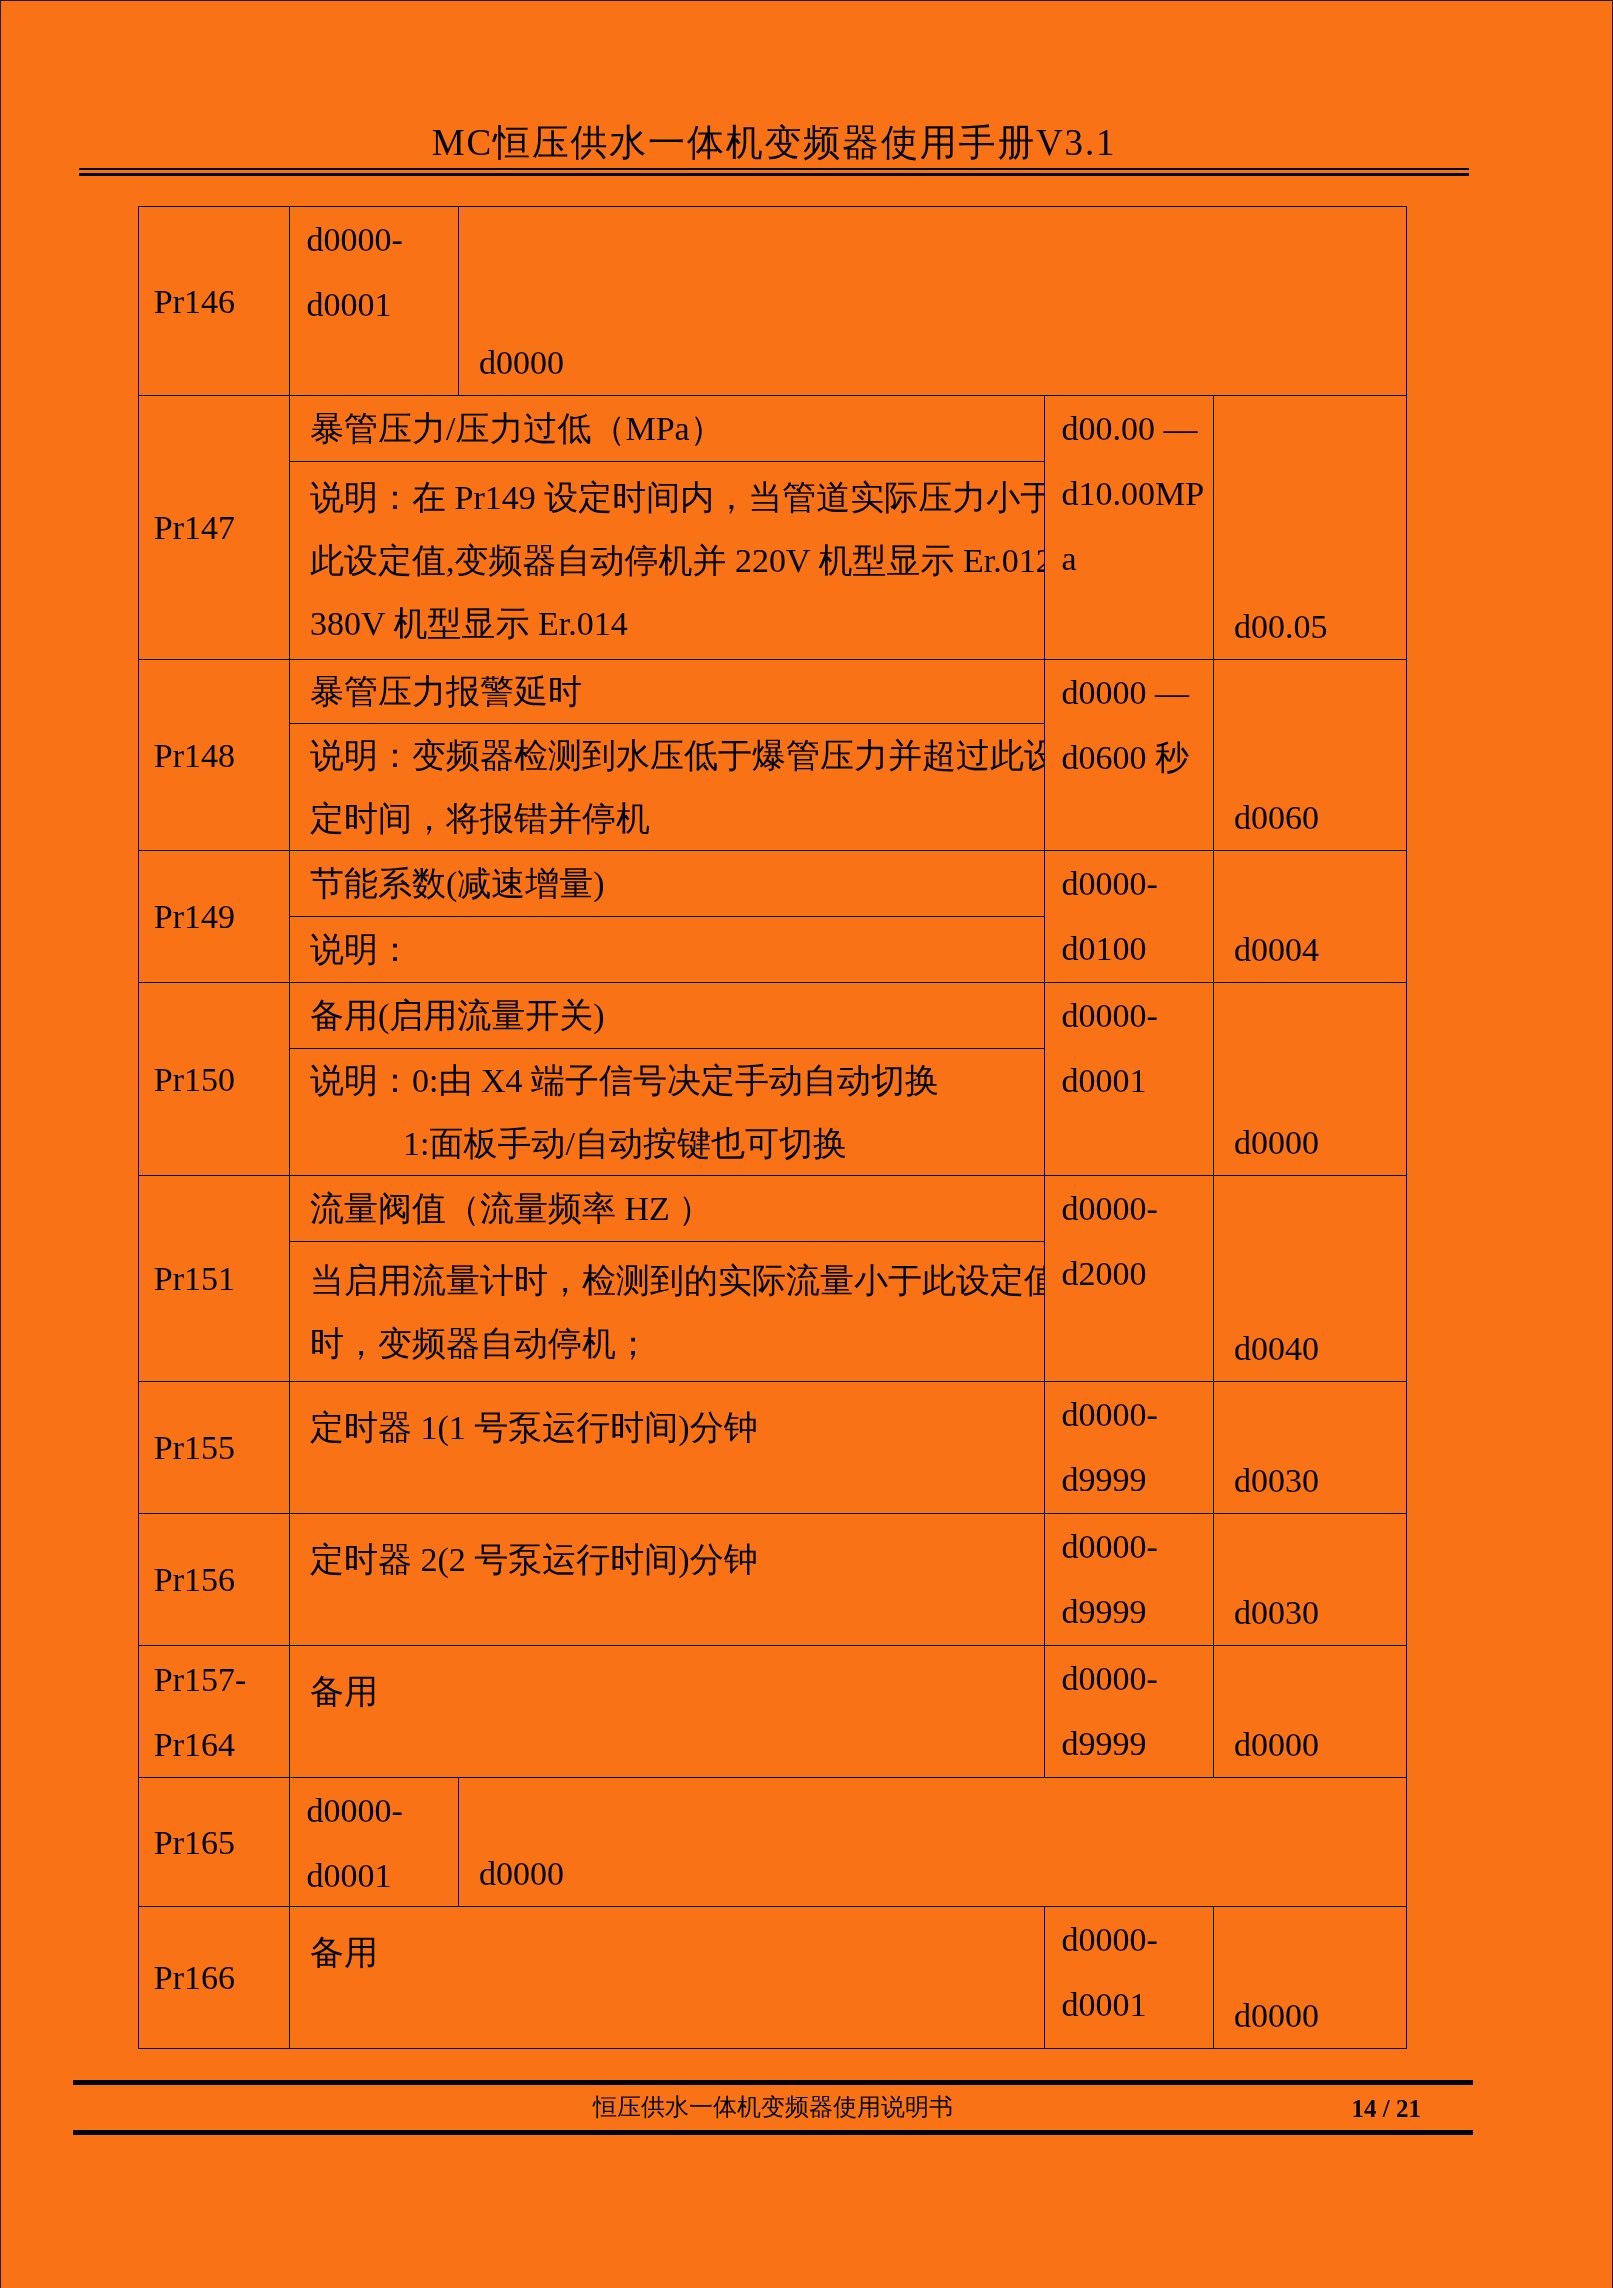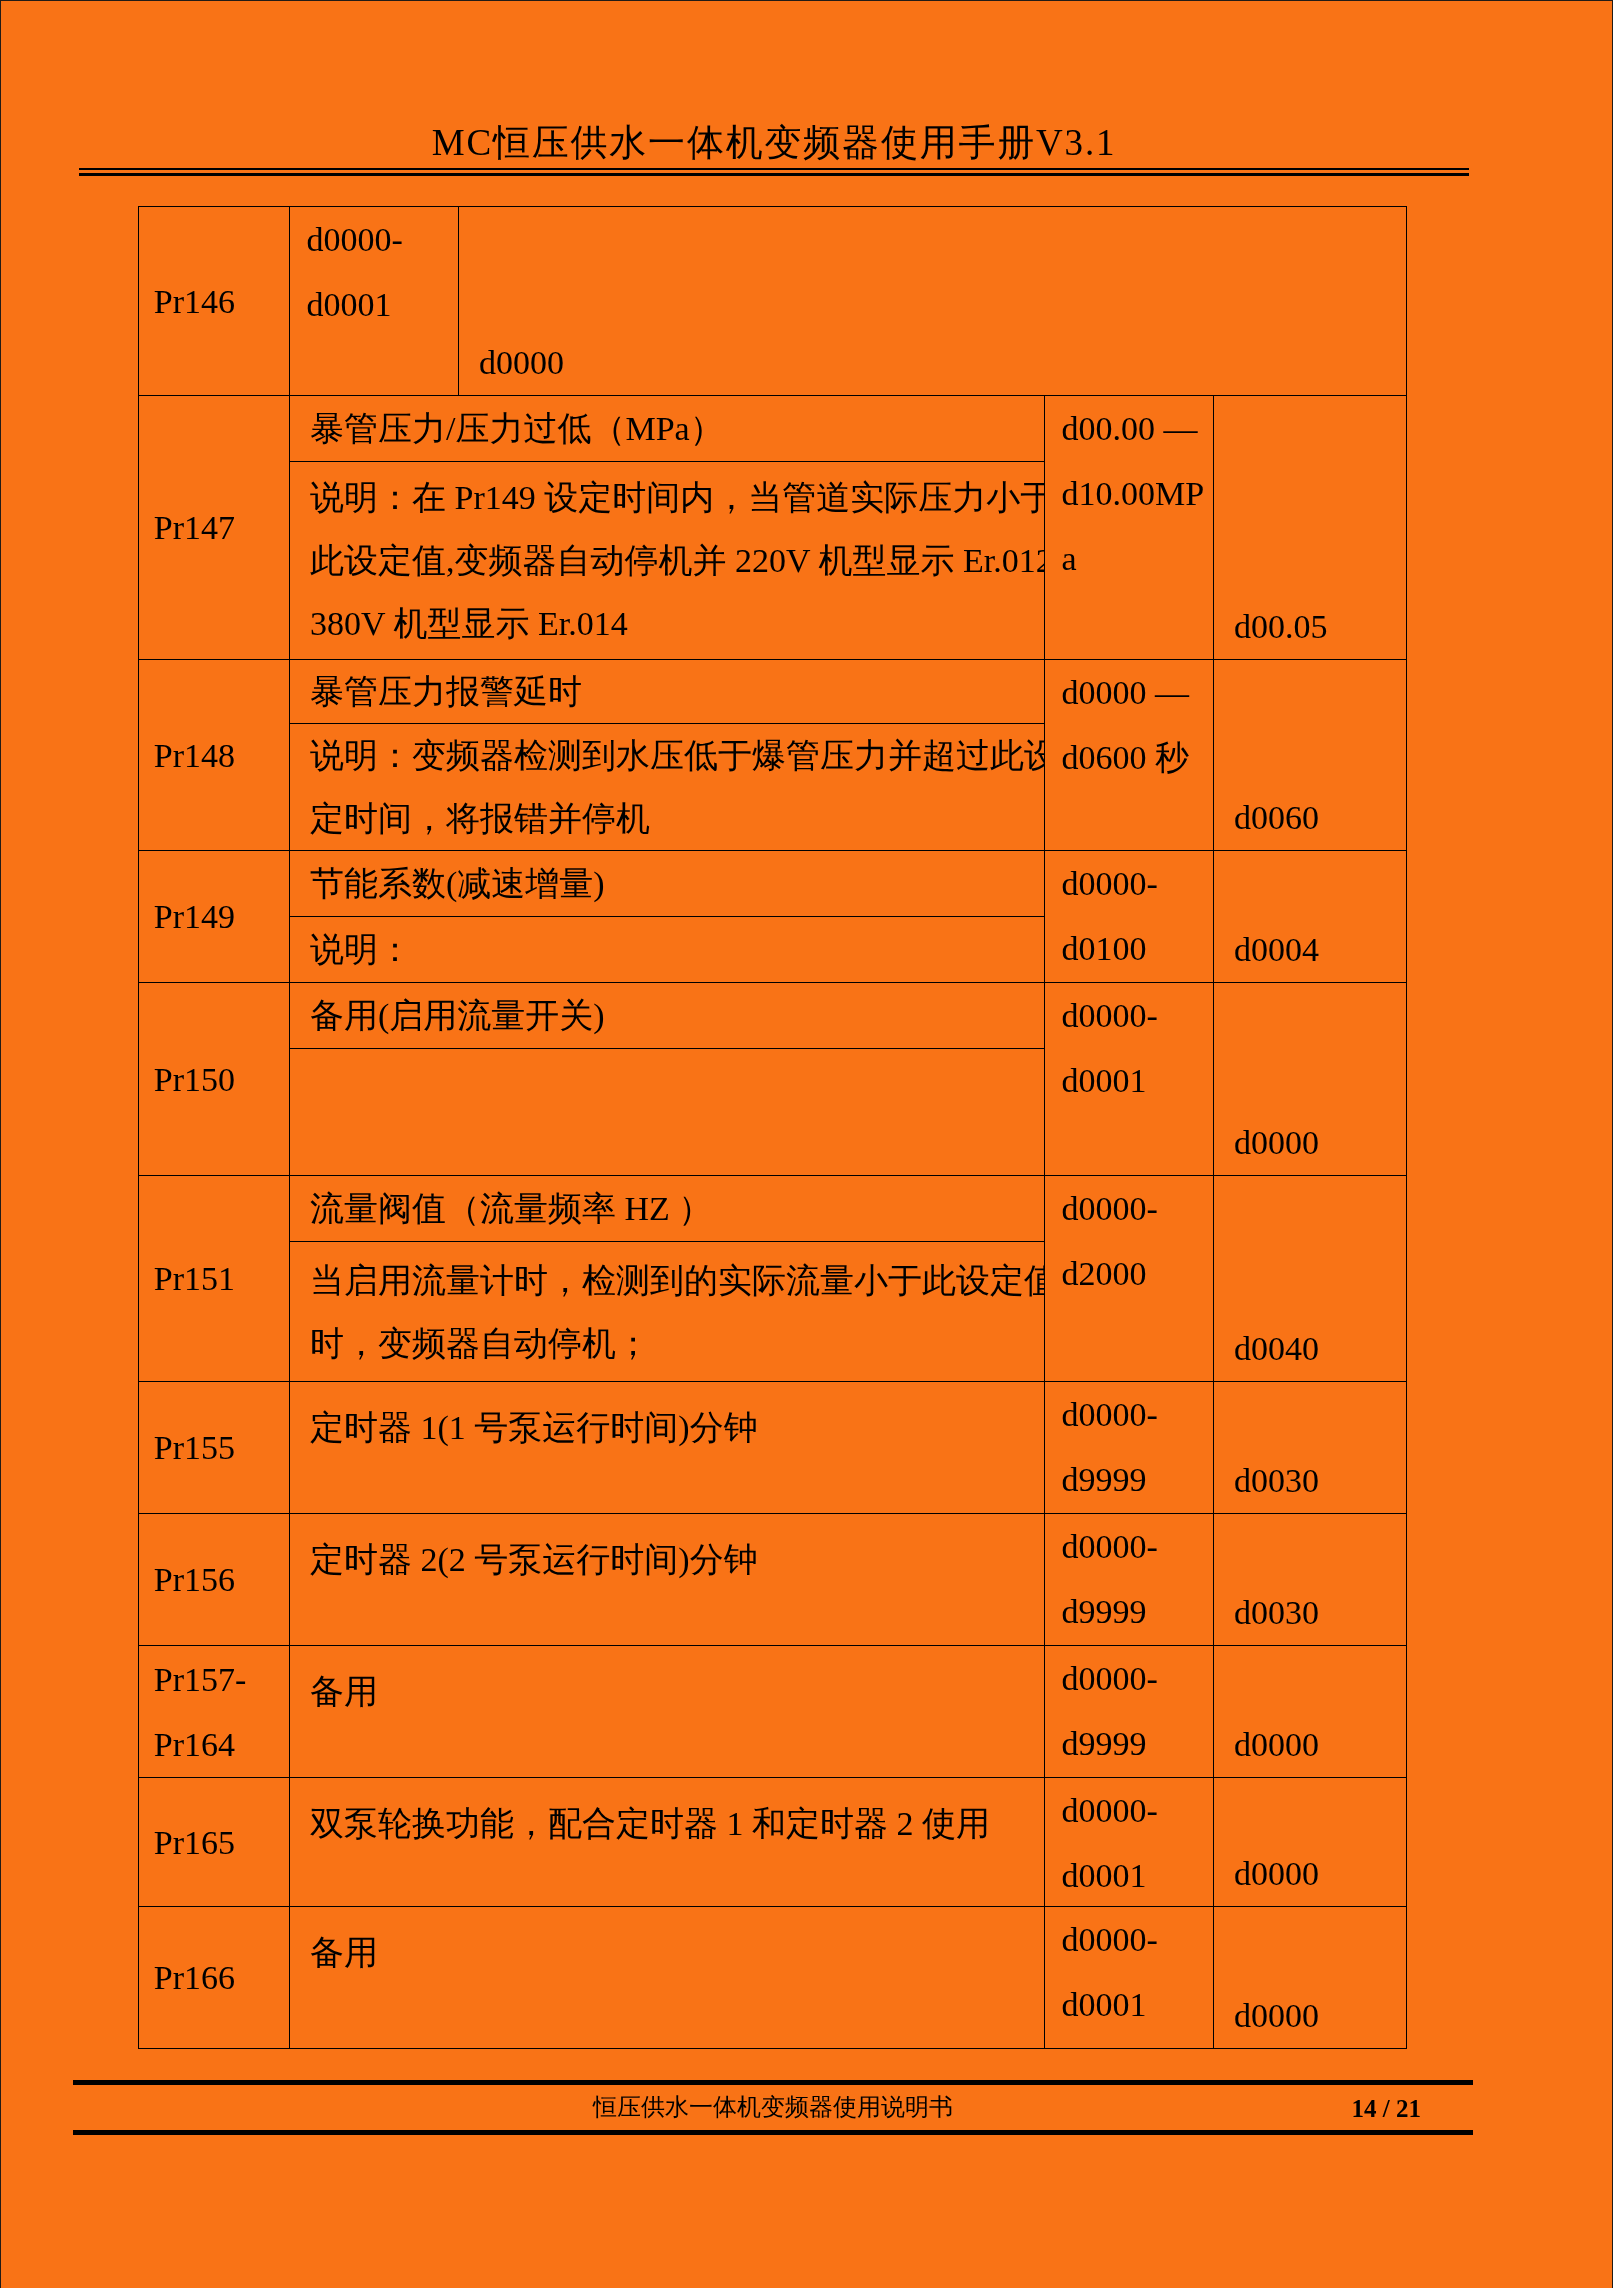--- a/index.html
+++ b/index.html
@@ -187,20 +187,24 @@
         <div>d0004</div>
       </div>
     </div>
 
     <div class="row" style="height:193px">
       <div class="cell c-num">
         <div>Pr150</div>
       </div>
       <div class="cell c-desc">
         <div class="d-title">备用(启用流量开关)</div>
+        <div class="d-body">
+          <div>说明：0:由 X4 端子信号决定手动自动切换</div>
+          <div class="indent">1:面板手动/自动按键也可切换</div>
+        </div>
       </div>
       <div class="cell c-range">
         <div>d0000-</div>
         <div>d0001</div>
       </div>
       <div class="cell c-def">
         <div>d0000</div>
       </div>
     </div>
 
@@ -269,23 +273,20 @@
         <div>d9999</div>
       </div>
       <div class="cell c-def">
         <div>d0000</div>
       </div>
     </div>
 
     <div class="row" style="height:129px">
       <div class="cell c-num">
         <div>Pr165</div>
-      </div>
-      <div class="cell c-desc">
-        <div class="d-single">双泵轮换功能，配合定时器 1 和定时器 2 使用</div>
       </div>
       <div class="cell c-range">
         <div>d0000-</div>
         <div>d0001</div>
       </div>
       <div class="cell c-def">
         <div>d0000</div>
       </div>
     </div>
 

